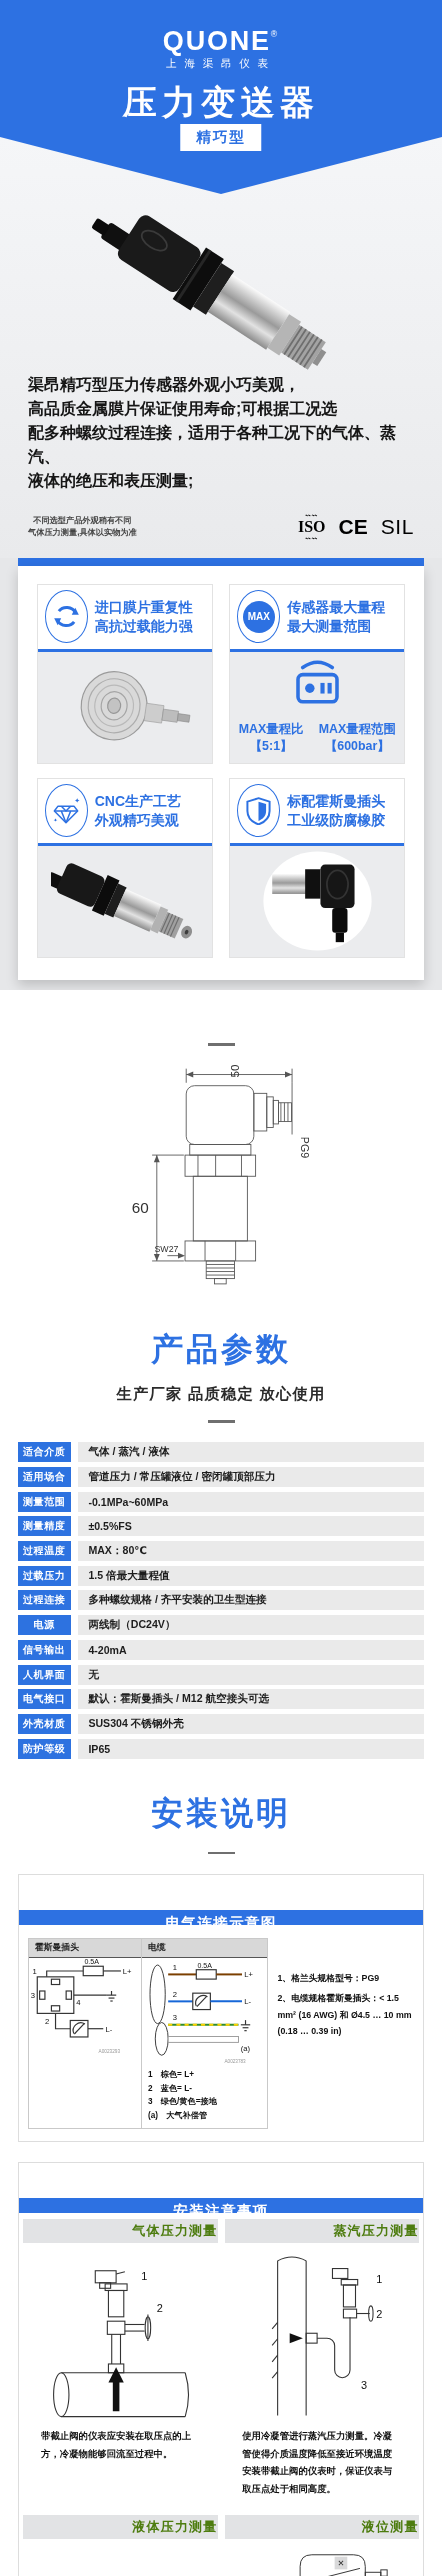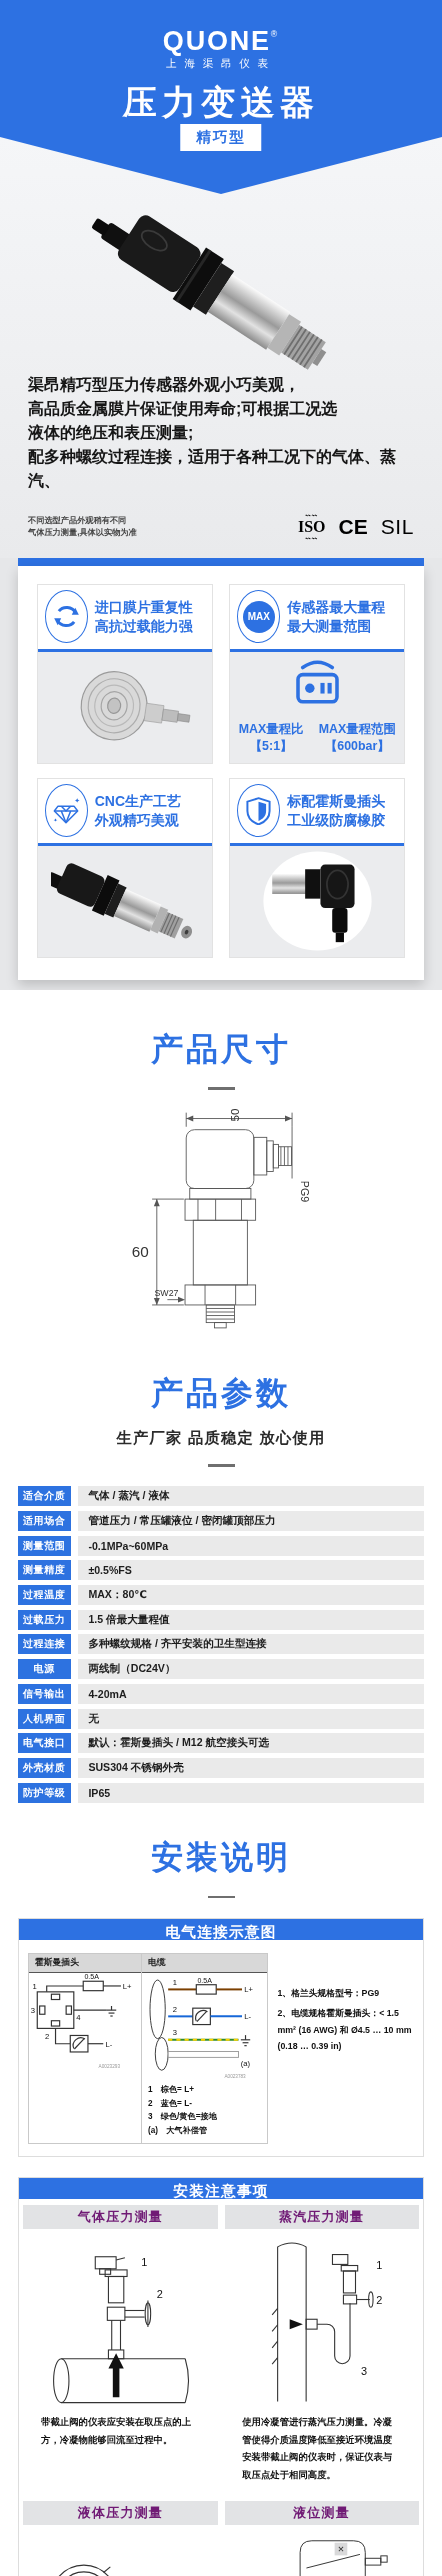--- a/index.html
+++ b/index.html
@@ -16,21 +16,21 @@
   .badge{position:absolute;left:50%;transform:translateX(-50%);bottom:-14px;background:#fff;color:#2d71e2;
          font-size:14.7px;font-weight:700;padding:4.1px 16px;letter-spacing:1.8px;z-index:3;}
   .hero-v{height:57px;background:#2d71e2;clip-path:polygon(0 0,100% 0,50% 100%);}
 
   
   .photo-section{background:linear-gradient(#f5f6f8,#e9eaec);}
   .product-photo{margin:3.5px auto 0;}
   .intro-text{padding:3.5px 28px 0;font-size:16px;line-height:24px;font-weight:700;color:#161616;}
   .intro-text span{display:block;}
   .disclaimer-row{display:flex;justify-content:space-between;align-items:center;padding:16.5px 28px 13px;}
-  .disclaimer{font-size:8.2px;color:#444;line-height:12.4px;font-weight:600;}
+  .disclaimer{font-size:8.2px;color:#444;line-height:12.4px;font-weight:600;text-align:center;}
   .certs{display:flex;align-items:center;gap:13px;color:#000;}
   .cert-iso{font-size:16px;font-weight:800;font-family:"Liberation Serif","DejaVu Serif",serif;line-height:11.8px;text-align:center;}
   .cert-iso small{display:block;font-size:5.3px;letter-spacing:1.2px;font-weight:400;}
   .cert-ce{font-size:21px;font-weight:600;}
   .cert-sil{font-size:21px;font-weight:500;letter-spacing:0.6px;}
 
   
   .features{background:#e6e7e9;padding-bottom:9.4px;}
   .features-bar{margin:0 17.7px;height:8.2px;background:#2d71e2;}
   .features-panel{margin:0 17.7px;background:#fff;padding:17.7px 19px 22.4px;box-shadow:0 4.7px 11.8px rgba(0,0,0,.18);}
@@ -59,33 +59,33 @@
   .param-row{display:flex;gap:7.7px;margin-bottom:4.7px;}
   .param-label{width:53px;height:20px;background:#2d72e0;color:#fff;font-size:10px;font-weight:700;
                display:flex;align-items:center;justify-content:center;flex:none;letter-spacing:0.6px;}
   .param-value{flex:1;height:20px;background:#eaeaea;color:#1d1d1d;font-size:10.6px;font-weight:600;
                display:flex;align-items:center;padding-left:10px;}
 
   
   .install-section{padding:29px 17.7px 17.7px;background:#fff;}
   .install-box{border:0.6px solid #ddd;margin-top:20px;text-align:left;}
   .box-header{background:#2d71e2;color:#fff;text-align:center;font-size:14.7px;font-weight:800;
-              height:21px;line-height:26.5px;letter-spacing:1.2px;}
+              height:15px;line-height:26.5px;letter-spacing:1.2px;margin-top:35px;}
   .electrical-body{display:flex;gap:9.4px;padding:13px 9.4px 11.8px;}
   .wiring{display:flex;border:0.6px solid #c9c9c9;background:#fff;}
   .wpanel{display:flex;flex-direction:column;}
   .wpanel+.wpanel{border-left:0.6px solid #c9c9c9;}
   .wpanel-h{background:#d8d8d8;border-bottom:1.2px solid #555;font-size:8.8px;font-weight:700;padding:2.9px 5.9px;}
   .legend{font-size:8.2px;font-weight:600;line-height:13.5px;padding:1.2px 5.9px 5.9px;color:#111;}
   .legend div{white-space:pre;}
   .wiring-notes{flex:1;font-size:8.8px;font-weight:700;line-height:16.5px;padding-top:32px;color:#111;}
   .wiring-notes p{margin:0 0 3.5px;}
 
   .notice-grid{display:grid;grid-template-columns:1fr 1fr;gap:0 7px;padding:5.9px 4.7px 8.2px;}
-  .notice-sub{background:#e2e3e5;color:#701a75;font-size:13px;font-weight:800;text-align:center;
+  .notice-sub{background:#e2e3e5;color:#4d7c0f;font-size:13px;font-weight:800;text-align:right;
               padding:2.9px 0;letter-spacing:1.2px;}
   .notice-fig{display:flex;align-items:center;justify-content:center;padding:8.2px 0 3.5px;}
   .notice-caption{font-size:9.4px;line-height:17.7px;font-weight:600;color:#111;padding:2.4px 17.7px 9.4px;text-align:left;}
   .mt18{margin-top:8.2px;}
 </style>
 </head>
 <body>
 
 <div class="hero">
   <div class="logo"><span>QUONE</span><sup>®</sup></div>
@@ -125,22 +125,22 @@
         <line x1="364" y1="14" x2="364" y2="70"></line>
           <line x1="372" y1="14" x2="372" y2="70"></line>
       </g>
       <rect x="380" y="28" width="10" height="28" fill="#8f8f8f"></rect>
     </g>
   </svg>
 
   <div class="intro-text">
     <span>渠昂精巧型压力传感器外观小巧美观，</span>
     <span>高品质金属膜片保证使用寿命;可根据工况选</span>
+    <span>配多种螺纹过程连接，适用于各种工况下的气体、蒸汽、</span>
     <span>液体的绝压和表压测量;</span>
-    <span>配多种螺纹过程连接，适用于各种工况下的气体、蒸汽、</span>
   </div>
 
   <div class="disclaimer-row">
     <div class="disclaimer">
       <div>不同选型产品外观稍有不同</div>
       <div>气体压力测量,具体以实物为准</div>
     </div>
     <div class="certs">
       <div class="cert-iso"><small>〰〰</small><span>ISO</span><small>〰〰</small></div>
       <div class="cert-ce">CE</div>
@@ -290,21 +290,20 @@
             <rect x="156" y="144" width="14" height="16" fill="#090909"></rect>
             <ellipse cx="159" cy="62" rx="18" ry="24" fill="none" stroke="#333" stroke-width="3"></ellipse>
           </svg>
         </div>
       </div>
     </div>
   </div>
 </div>
 
 <div class="section dims-section">
-  <div class="section-title">产品尺寸</div>
   <div class="section-dash"></div>
 
   <svg class="dims-drawing" width="247" height="231" viewBox="0 0 420 392">
     <g stroke="#555" stroke-width="1.5" fill="none">
 
       <line x1="150" y1="26" x2="330" y2="26"></line>
       <line x1="150" y1="40" x2="150" y2="16"></line>
       <line x1="330" y1="40" x2="330" y2="16"></line>
 
       <rect x="150" y="45" width="115" height="100" rx="14"></rect>

